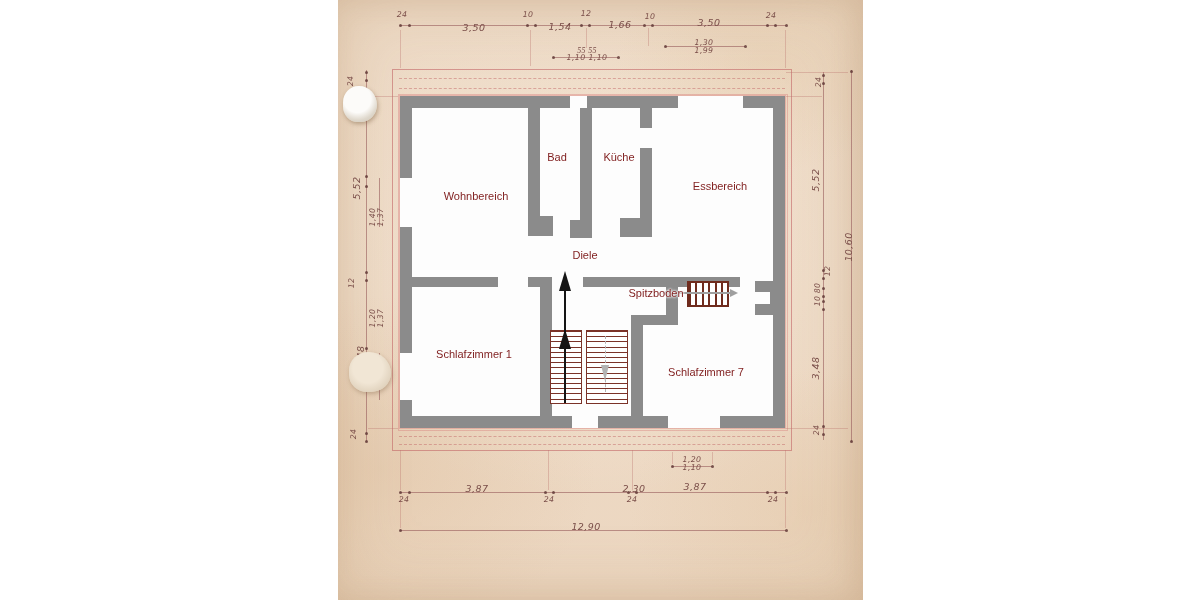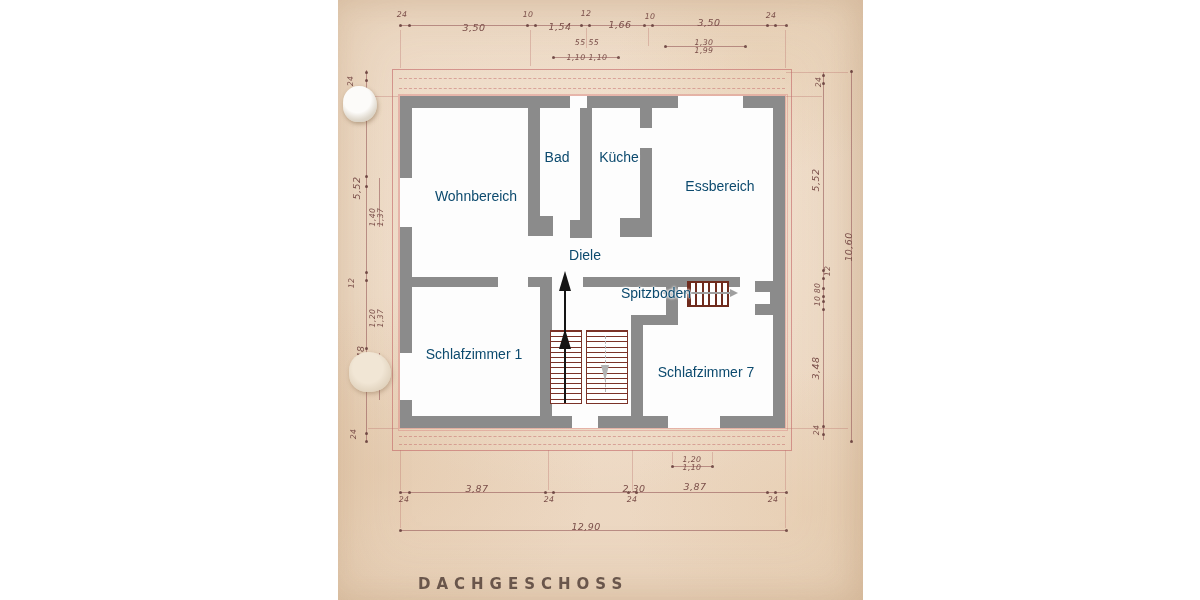--- a/index.html
+++ b/index.html
@@ -40,21 +40,21 @@
      border-bottom:4px solid transparent;border-left:8px solid #9f9f9f;}
   
   .arrowline{position:absolute;background:#151515;}
   .arrowhead{position:absolute;width:0;height:0;border-left:6px solid transparent;
      border-right:6px solid transparent;border-bottom:20px solid #151515;}
   
   .dline{position:absolute;background:rgba(150,90,90,.60);}
   .ext{position:absolute;background:rgba(185,115,110,.35);}
   .dot{position:absolute;width:3px;height:3px;border-radius:50%;background:rgba(100,60,58,.85);}
   
-  .room{position:absolute;transform:translate(-50%,-50%);color:#0c4a6e;font-size:14px;
+  .room{position:absolute;transform:translate(-50%,-50%);color:#7f1d1d;font-size:11px;
      white-space:nowrap;text-shadow:0 0 3px #fff,0 0 3px #fff,0 0 2px #fff;}
   .dim{position:absolute;transform:translate(-50%,-50%);color:#7a4e49;
      font-family:"DejaVu Sans",sans-serif;font-style:italic;font-size:9.5px;
      letter-spacing:.4px;white-space:pre-line;text-align:center;line-height:1.08;}
   .dim.sm{font-size:7.8px;}
   .dim.r{transform:translate(-50%,-50%) rotate(-90deg);}
   #plan-title{position:absolute;left:418px;top:575px;color:#55423a;
      font-family:"DejaVu Sans",sans-serif;font-size:15px;letter-spacing:6px;font-weight:600;
      opacity:.85;}
   
@@ -218,21 +218,21 @@
   <div id="dim-labels">
       <span class="dim sm" style="left: 402px; top: 15px;">24</span>
       <span class="dim" style="left: 474px; top: 28px;">3,50</span>
       <span class="dim sm" style="left: 528px; top: 15px;">10</span>
       <span class="dim" style="left: 560px; top: 27px;">1,54</span>
       <span class="dim sm" style="left: 586px; top: 14px;">12</span>
       <span class="dim" style="left: 620px; top: 25px;">1,66</span>
       <span class="dim sm" style="left: 650px; top: 17px;">10</span>
       <span class="dim" style="left: 709px; top: 23px;">3,50</span>
       <span class="dim sm" style="left: 771px; top: 16px;">24</span>
-      <span class="dim sm" style="left: 587px; top: 43px;">55   55</span>
+      <span class="dim sm" style="left: 587px; top: 51px; font-family: Liberation Serif, serif;">55   55</span>
       <span class="dim sm" style="left: 587px; top: 58px;">1,10  1,10</span>
       <span class="dim sm" style="left: 704px; top: 47px;">1,30
 1,99</span>
       <span class="dim sm r" style="left: 351px; top: 81px;">24</span>
       <span class="dim r" style="left: 357px; top: 188px;">5,52</span>
       <span class="dim sm r" style="left: 377px; top: 217px;">1,40
 1,37</span>
       <span class="dim sm r" style="left: 352px; top: 283px;">12</span>
       <span class="dim sm r" style="left: 377px; top: 318px;">1,20
 1,37</span>
@@ -254,14 +254,13 @@
       <span class="dim" style="left: 590px; top: 489px; margin-left: 44px;">2,30</span>
       <span class="dim sm" style="left: 632px; top: 500px;">24</span>
       <span class="dim" style="left: 695px; top: 487px;">3,87</span>
       <span class="dim sm" style="left: 773px; top: 500px;">24</span>
       <span class="dim" style="left: 586px; top: 527px;">12,90</span>
     </div>
 
   <div class="blob" id="blob1"></div>
   <div class="blob" id="blob2"></div>
 
-  <div id="plan-title">DACHGESCHOSS</div>
 </div>
 
 </body></html>

